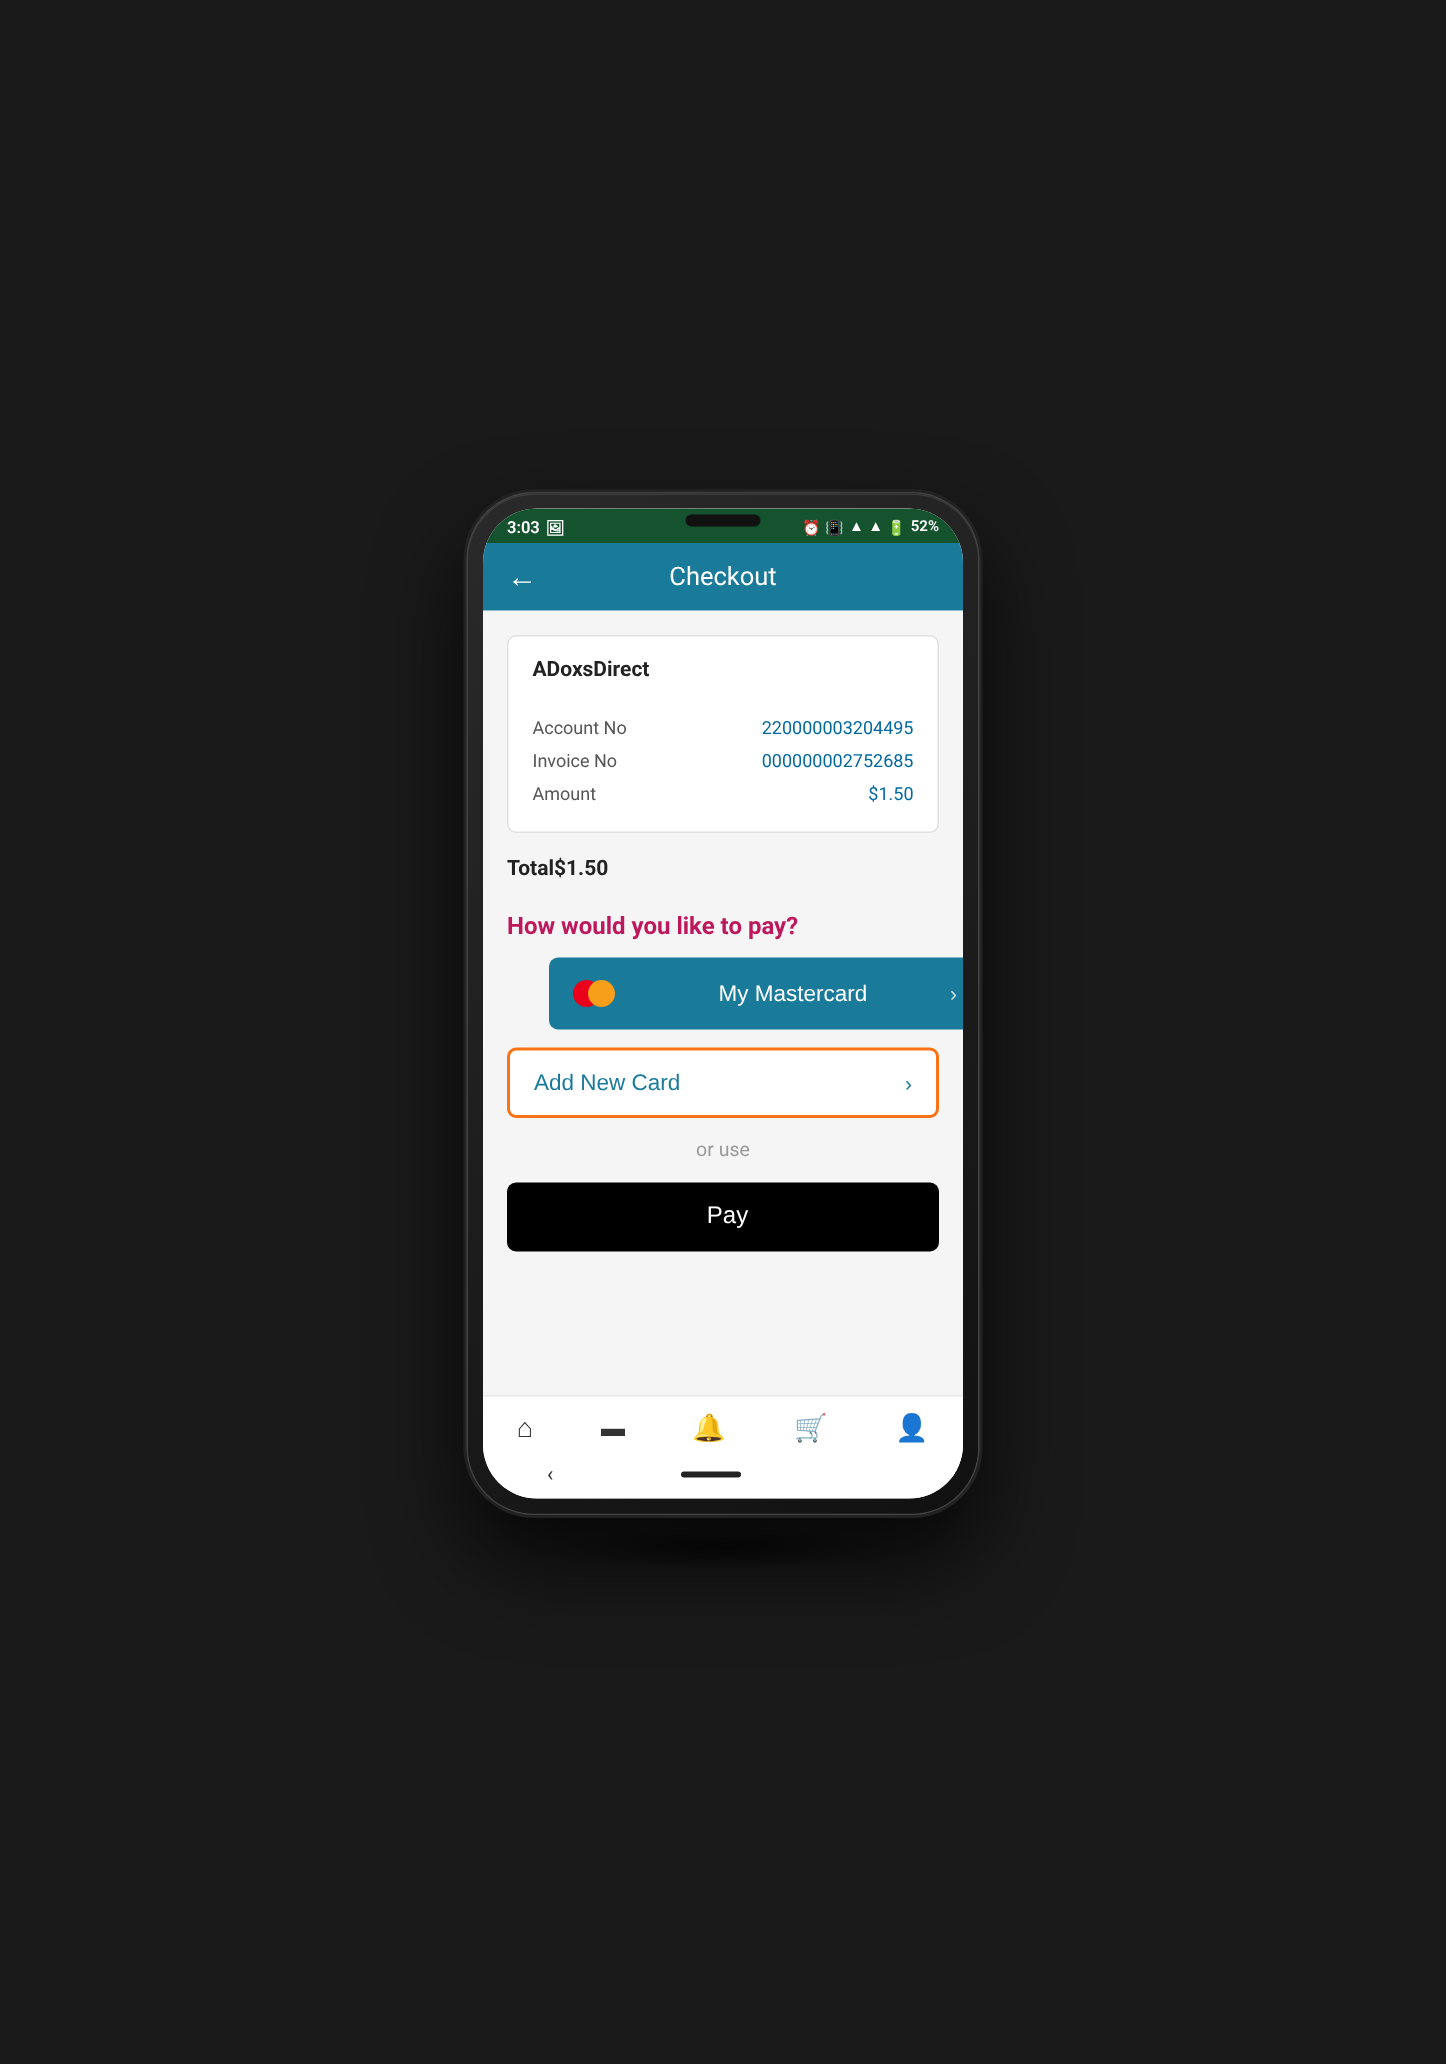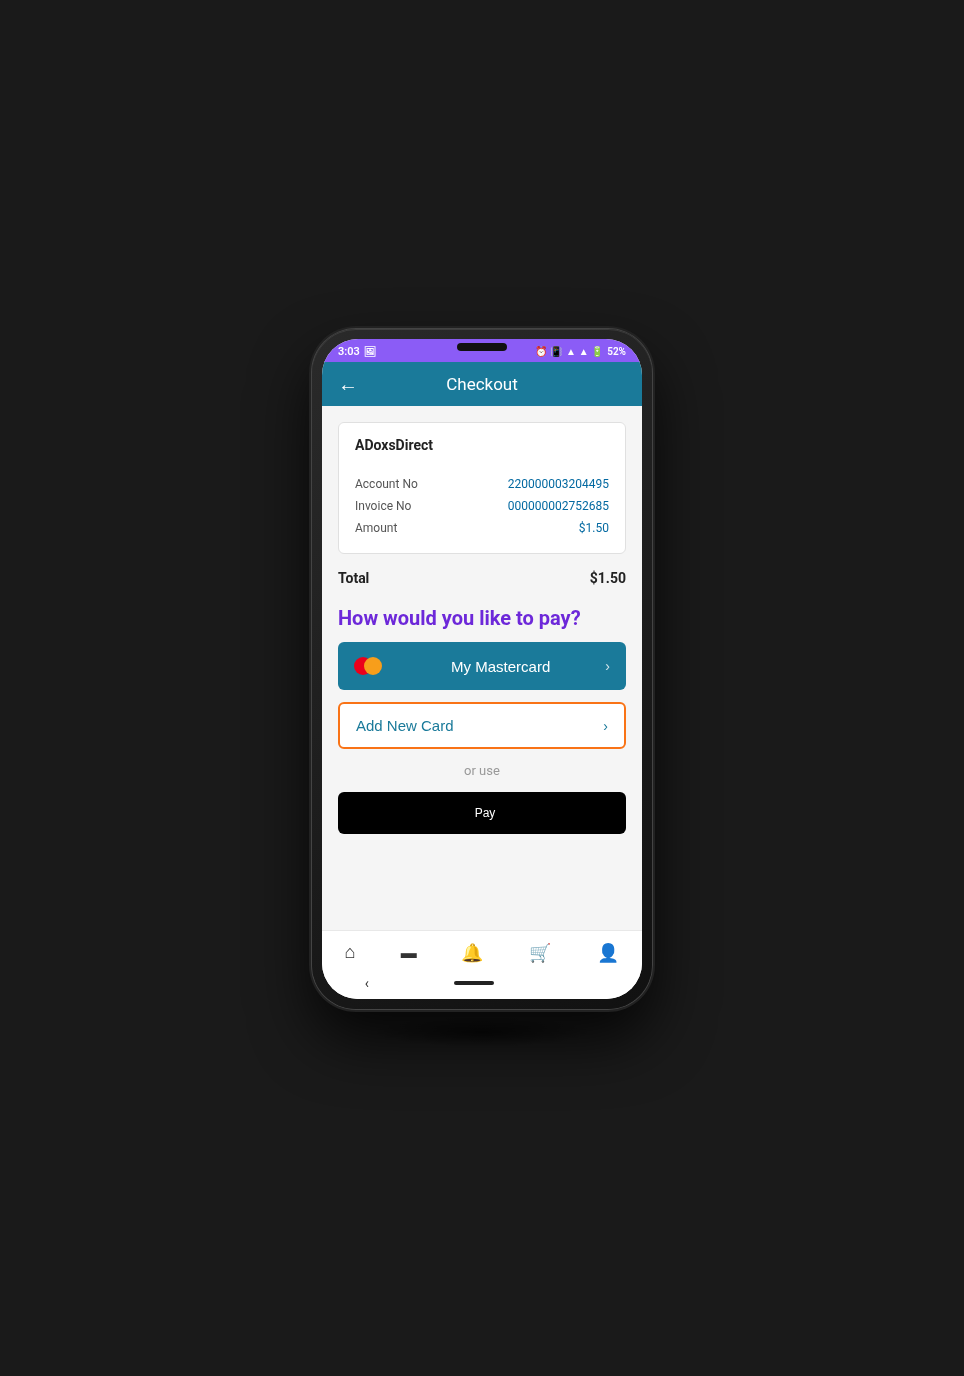--- a/index.html
+++ b/index.html
@@ -39,21 +39,21 @@
       height: 100%;
       background: #fff;
       border-radius: 36px;
       overflow: hidden;
       display: flex;
       flex-direction: column;
     }
 
     
     .status-bar {
-      background: #8b5cf6;
+      background: #14532d;
       color: white;
       display: flex;
       justify-content: space-between;
       align-items: center;
       padding: 6px 16px 4px;
       font-size: 11px;
       font-weight: 600;
       flex-shrink: 0;
     }
     .status-left { display: flex; align-items: center; gap: 4px; }
@@ -123,47 +123,47 @@
       padding: 4px 0;
       font-size: 12px;
       color: #444;
     }
     .invoice-row-label { color: #555; }
     .invoice-row-value { color: #0369a1; }
 
     
     .total-row {
       display: flex;
-      justify-content: space-between;
       align-items: center;
       padding: 4px 0;
       font-size: 14px;
       font-weight: 700;
       color: #222;
     }
 
     
     .payment-title {
-      font-size: 20px;
+      font-size: 16px;
       font-weight: 700;
-      color: #6d28d9;
+      color: #be185d;
       margin-top: 4px;
     }
 
     
     .mastercard-btn {
       background: #1a7a9a;
       color: white;
       border: none;
       border-radius: 6px;
       padding: 14px 16px;
       display: flex;
       align-items: center;
       cursor: pointer;
       width: 100%;
+      margin-left: 28px;
     }
     .mastercard-icon {
       width: 30px;
       height: 20px;
       margin-right: 12px;
       flex-shrink: 0;
       display: flex;
       align-items: center;
     }
     .mc-circle-red {
@@ -353,21 +353,21 @@
 
         <button class="add-card-btn">
           <span class="add-card-label">Add New Card</span>
           <span class="add-card-chevron">›</span>
         </button>
 
         <div class="or-use">or use</div>
 
         <button class="apple-pay-btn">
     <span style="font-size:16px;"></span>
-    <span style="font-size:12px;font-weight:500;"> Pay</span>
+    <span style="font-size:16px;font-weight:500;"> Pay</span>
   </button>
 
       </div>
 
       <div class="bottom-nav">
         <div class="nav-item">
           <span class="nav-icon">⌂</span>
         </div>
         <div class="nav-item">
           <span class="nav-icon" style="font-size:16px;">▬</span>

